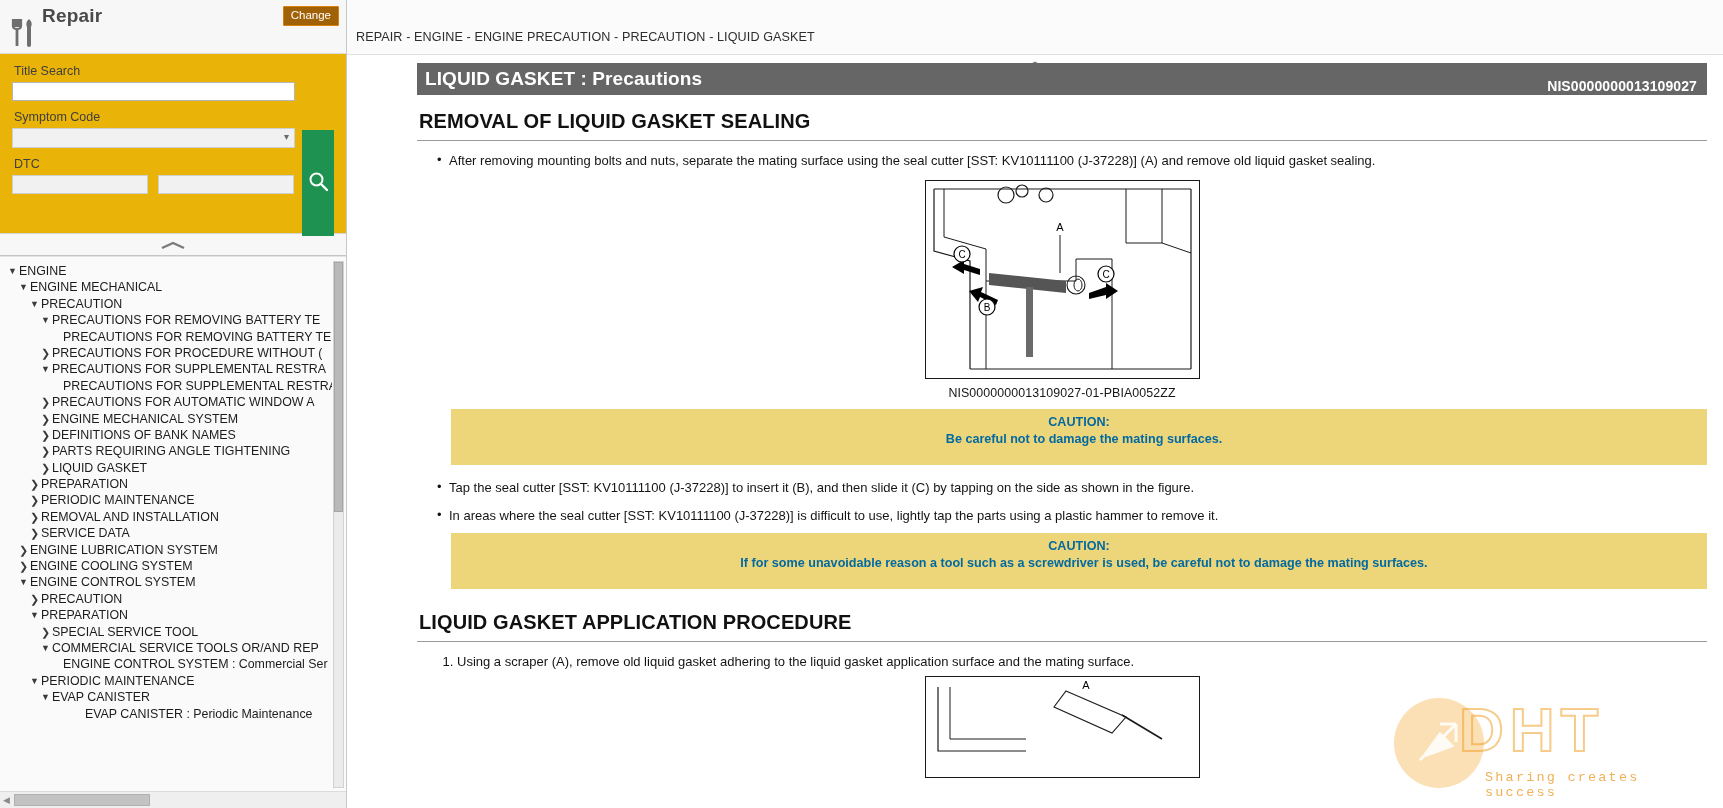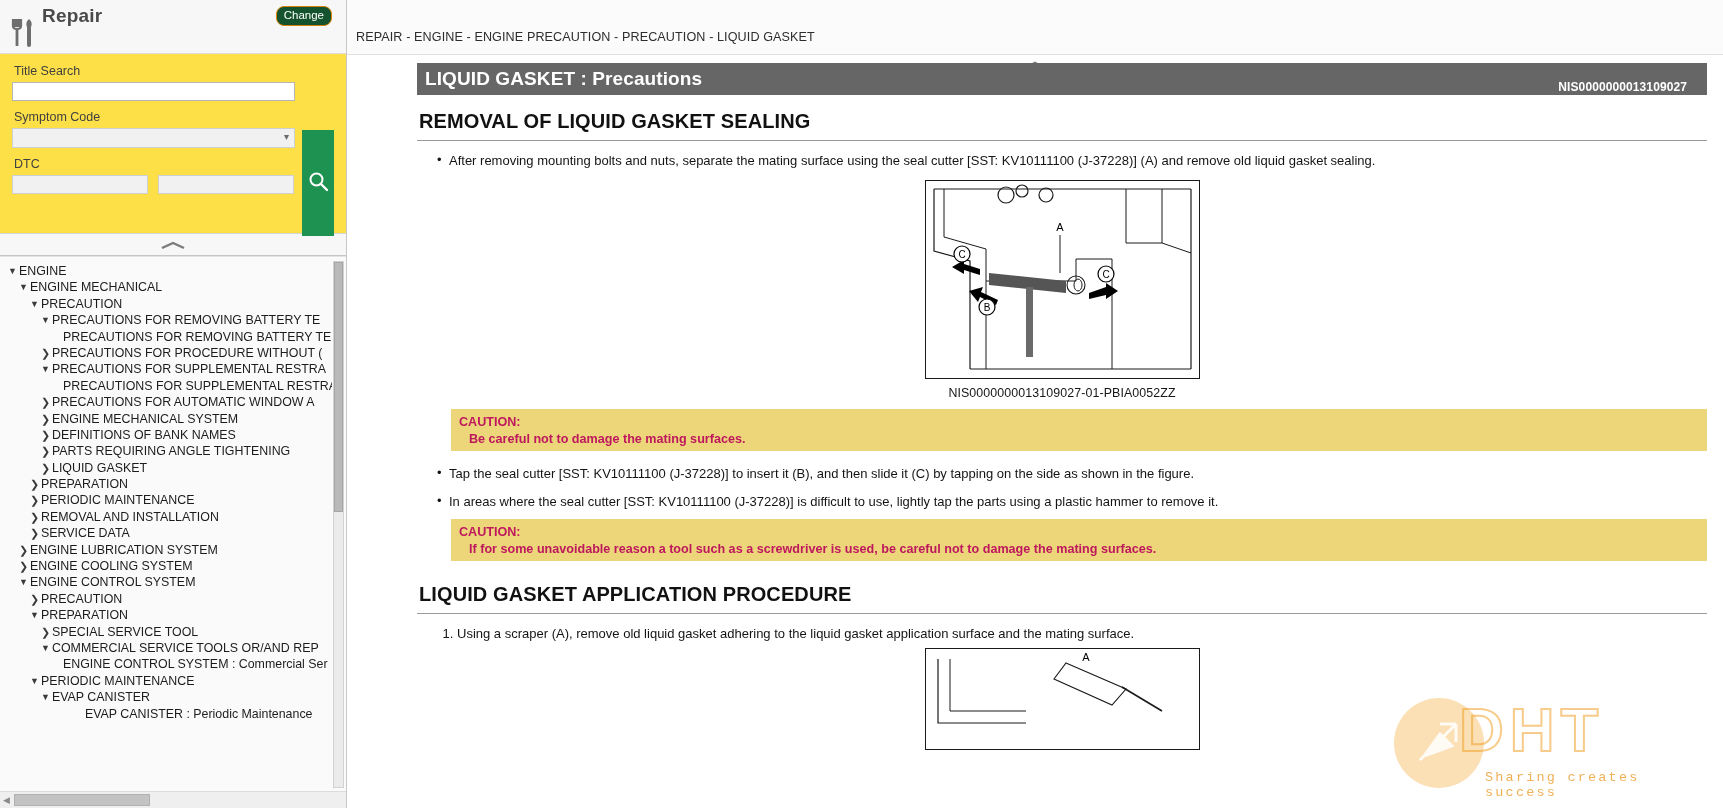--- a/index.html
+++ b/index.html
@@ -43,35 +43,35 @@
     color: #4a4a4a;
     letter-spacing: .2px;
   }
   .tool-icon {
     position: absolute;
     left: 10px; top: 18px;
     width: 26px; height: 30px;
   }
   .change-btn {
     position: absolute;
-    right: 14px; top: 6px;
-    background: #14532d;
+    right: 7px; top: 6px;
+    background: #a16207;
     color: #ffffff;
     border: 1px solid #d8820a;
-    border-radius: 8px;
+    border-radius: 1px;
     font-size: 11.5px;
     padding: 2px 7px 3px 7px;
     cursor: pointer;
     line-height: 13px;
   }
 
   .sb-search {
     position: relative;
     padding: 10px 12px 6px 12px;
-    background: #fde047;
+    background: #eab308;
     flex: 0 0 auto;
     height: 180px;
     border-bottom: 1px solid #d4d4d4;
   }
   .fld-label {
     font-size: 12.5px;
     color: #3f3f3f;
     margin: 0 0 4px 2px;
   }
   .fld-label.sp { margin-top: 9px; }
@@ -253,22 +253,22 @@
     position: relative;
     padding-left: 8px;
   }
   .title-bar .tt {
     font-size: 19px;
     font-weight: bold;
     letter-spacing: .1px;
   }
   .doc-id {
     position: absolute;
-    right: 20px; bottom: 1px;
-    font-size: 12px;
+    right: 10px; bottom: 1px;
+    font-size: 14px;
     font-weight: bold;
     color: #ffffff;
     letter-spacing: .1px;
     font-family: "Liberation Sans", sans-serif;
   }
 
   h2.sec {
     font-size: 20px;
     font-weight: bold;
     color: #111111;
@@ -313,24 +313,25 @@
   .fig-cap {
     font-size: 12.4px;
     color: #161616;
     margin-top: 4px;
     letter-spacing: .1px;
   }
 
   .caution {
     background: #edd67a;
     margin: 9px 0 0 34px;
-    padding: 5px 8px 4px 8px;
+    padding: 5px 8px 18px 8px;
     font-size: 12.6px;
-    color: #be185d;
+    color: #0369a1;
     line-height: 16px;
+    text-align: center;
   }
   .caution .ch { font-weight: bold; }
   .caution .cb { font-weight: bold; padding-left: 10px; display: block; margin-top: 1px; }
 
   
   .watermark {
     position: absolute;
     right: 4px; bottom: 2px;
     width: 330px; height: 120px;
     pointer-events: none;

